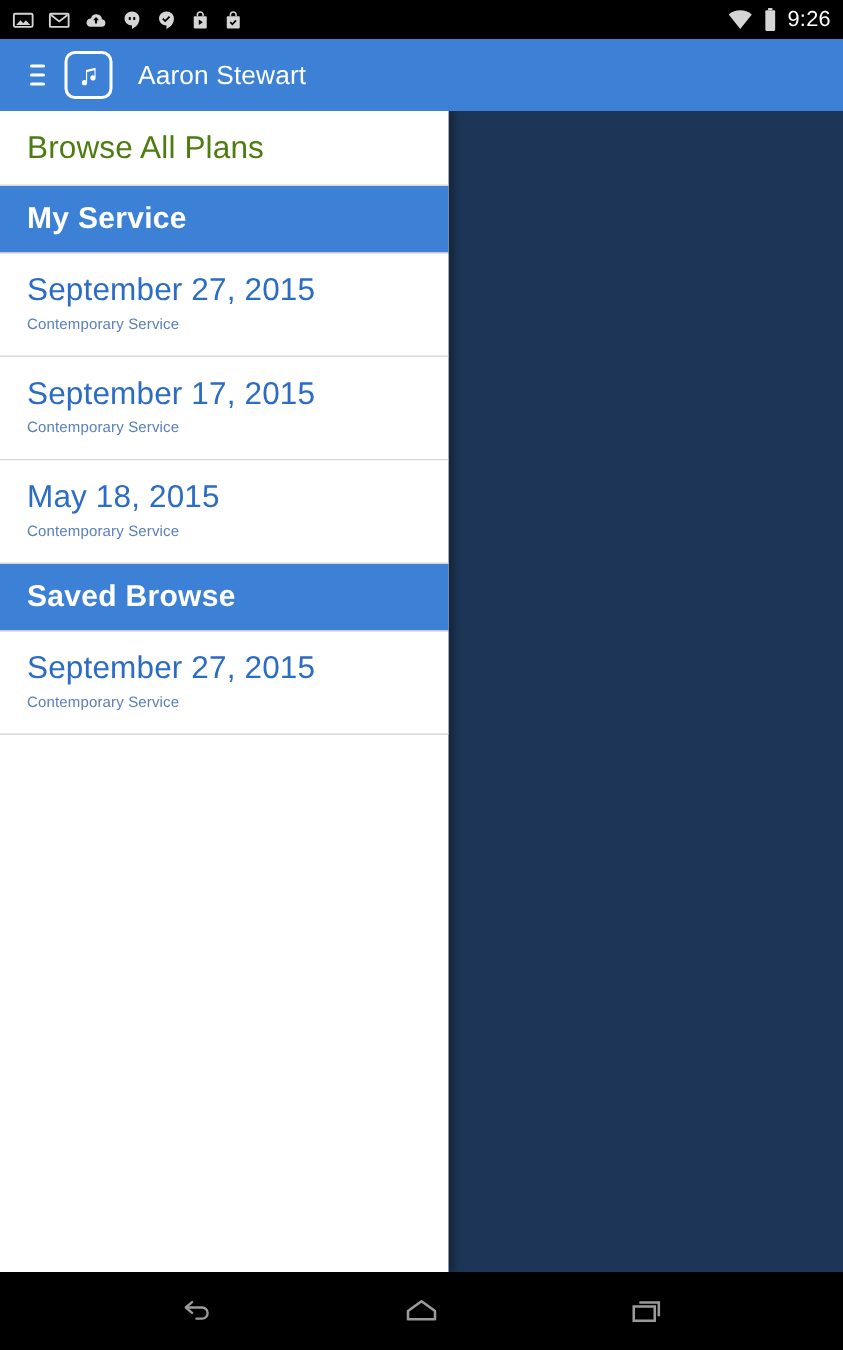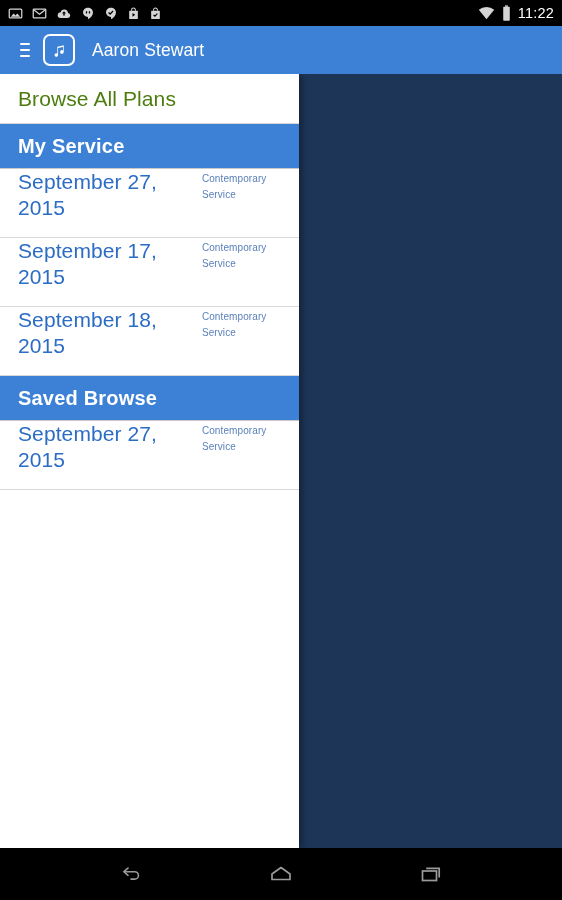--- a/index.html
+++ b/index.html
@@ -166,21 +166,21 @@
   }
   .drawer-section span {
     color: #ffffff;
     font-size: 20px;
     font-weight: bold;
     letter-spacing: 0.2px;
   }
   .plan-item {
     height: 69px;
     display: flex;
-    flex-direction: row;
+    flex-direction: column;
     justify-content: center;
     padding-left: 18px;
     box-sizing: border-box;
     border-bottom: 1px solid #d8d8d8;
     background: #ffffff;
   }
   .plan-date {
     color: #2b6cc4;
     font-size: 21px;
     line-height: 26px;
@@ -240,21 +240,21 @@
       <div class="plan-date">September 27, 2015</div>
       <div class="plan-sub">Contemporary Service</div>
     </div>
 
     <div class="plan-item">
       <div class="plan-date">September 17, 2015</div>
       <div class="plan-sub">Contemporary Service</div>
     </div>
 
     <div class="plan-item">
-      <div class="plan-date">September 18, 2015</div>
+      <div class="plan-date">May 18, 2015</div>
       <div class="plan-sub">Contemporary Service</div>
     </div>
 
     <div class="drawer-section">
       <span>Saved Browse</span>
     </div>
 
     <div class="plan-item">
       <div class="plan-date">September 27, 2015</div>
       <div class="plan-sub">Contemporary Service</div>
@@ -312,21 +312,21 @@
       </svg>
     </div>
     <div id="status-right">
       <svg class="sysicon" width="17" height="14" viewBox="0 0 24 20">
         <path d="M12 19L23 5.2A17.4 17.4 0 0 0 1 5.2z" fill="#d5d5d5"></path>
       </svg>
       <svg class="sysicon" width="9" height="16" viewBox="0 0 12 22">
         <rect x="4" y="0.5" width="4" height="2" fill="#d5d5d5"></rect>
         <rect x="1.5" y="2.5" width="9" height="19" rx="1" fill="#d5d5d5"></rect>
       </svg>
-      <span id="status-time">11:22</span>
+      <span id="status-time">9:26</span>
     </div>
   </div>
 
   <div id="nav-bar">
     <div id="nav-spacer-left"></div>
     <div class="nav-btn">
       <svg width="26" height="26" viewBox="0 0 28 28">
         <path d="M7 11.5h11a4 4 0 0 1 0 8h-4" fill="none" stroke="#9a9a9a" stroke-width="1.7" stroke-linecap="round" stroke-linejoin="round"></path>
         <path d="M10.8 7.6L6.3 11.5l4.5 3.9" fill="none" stroke="#9a9a9a" stroke-width="1.7" stroke-linecap="round" stroke-linejoin="round"></path>
       </svg>

